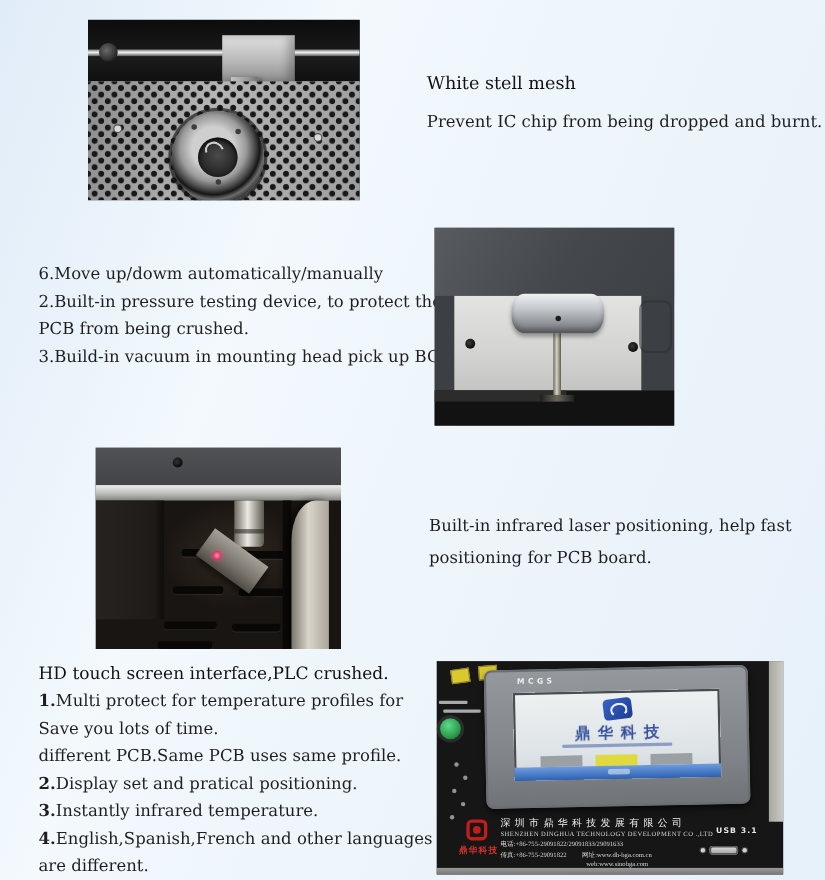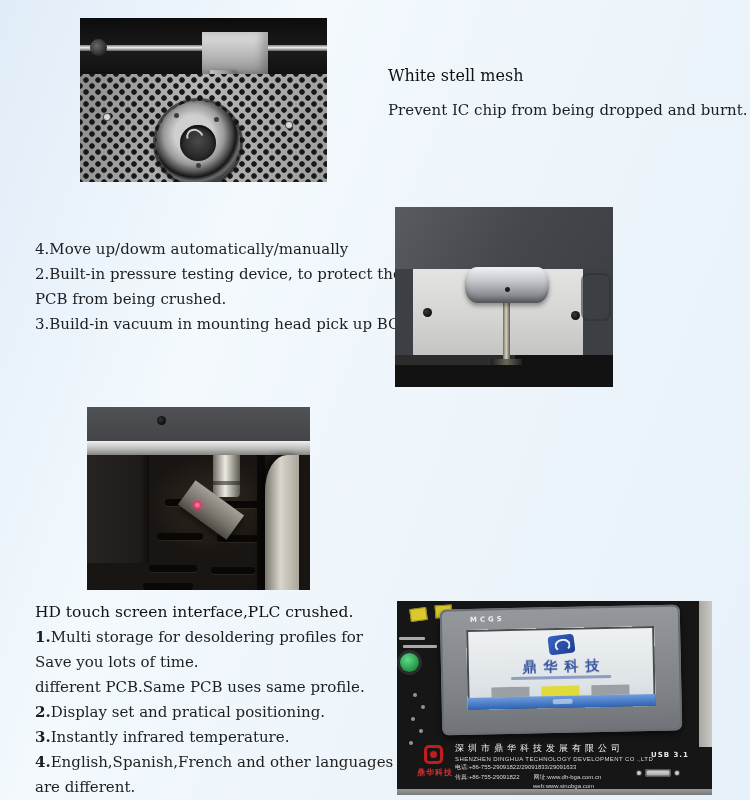--- a/index.html
+++ b/index.html
@@ -150,21 +150,21 @@
   .p4-bluebar::after { content:""; position:absolute; left:45%; top:3px; width:20px; height:5px;
                        background:rgba(230,238,250,.55); border-radius:2px; }
 
   .p4-redlogo { position:absolute; left:27px; top:144px; width:19px; height:19px; border-radius:5px;
                 border:3px solid #c21d1d; }
   .p4-redlogo::after { content:""; position:absolute; left:3px; top:3px; width:7px; height:7px;
                        border-radius:50%; background:#c21d1d; }
   .p4-redtext { position:absolute; left:16px; top:166px; width:44px; text-align:center;
                 font-size:8px; color:#d23030; font-weight:bold; letter-spacing:1px; white-space:nowrap; }
   .p4-company { position:absolute; left:58px; top:141px; width:182px; color:#e6e6e6;
-                font-family:Liberation Sans, sans-serif; }
+                font-family:Liberation Serif, serif; }
   .p4-company .cn { font-size:9px; letter-spacing:4px; white-space:nowrap; color:#f0f0f0; }
   .p4-company .en { font-size:6px; letter-spacing:.4px; white-space:nowrap; color:#d8d8d8; margin-top:1px; }
   .p4-company .ln { font-size:6px; white-space:nowrap; color:#d8d8d8; margin-top:1px; }
   .p4-company .row { display:flex; gap:14px; }
   .p4-company .web { margin-left:78px; }
   .p4-usb { position:absolute; left:254px; top:150px; font-family:"DejaVu Sans",sans-serif;
             font-size:7px; font-weight:bold; color:#e8e8e8; letter-spacing:1px; }
   .p4-usbport { position:absolute; left:248px; top:168px; width:26px; height:8px; border-radius:3px;
                 background:linear-gradient(180deg,#e2e2e2,#9d9d9d); box-shadow:inset 0 0 0 1.5px #565656; }
   .p4-usbport::before, .p4-usbport::after { content:""; position:absolute; top:2px; width:4px; height:4px;
@@ -196,21 +196,21 @@
       <div class="p1-screw" style="left:206px; top:48px;"></div>
     </div>
   </div>
 
   <div class="abs text-mesh">
     <div class="feature-title">White stell mesh</div>
     <div class="body-line">Prevent IC chip from being dropped and burnt.</div>
   </div>
 
   <div class="abs text-head">
-    <div class="body-line">4.Move up/dowm automatically/manually</div>
+    <div class="body-line">6.Move up/dowm automatically/manually</div>
     <div class="body-line">2.Built-in pressure testing device, to protect the</div>
     <div class="body-line">PCB from being crushed.</div>
     <div class="body-line">3.Build-in vacuum in mounting head pick up BGA chip</div>
   </div>
 
   <div class="abs photo2">
     <div class="p2-top"></div>
     <div class="p2-panel"></div>
     <div class="p2-rightcut"></div>
     <div class="p2-bottom"></div>
@@ -242,25 +242,27 @@
       <div class="p3-cyl-band"></div>
     </div>
     <div class="p3-laserbody">
       <div class="p3-reddot"></div>
     </div>
     <div class="p3-armgap"></div>
     <div class="p3-arm"></div>
   </div>
 
   <div class="abs text-laser">
+    <div class="body-line">Built-in infrared laser positioning, help fast</div>
+    <div class="body-line">positioning for PCB board.</div>
   </div>
 
   <div class="abs text-screen">
     <div class="feature-title">HD touch screen interface,PLC crushed.</div>
-    <div class="body-line"><span class="num">1.</span><span>Multi storage for desoldering profiles for</span></div>
+    <div class="body-line"><span class="num">1.</span><span>Multi protect for temperature profiles for</span></div>
     <div class="body-line"><span class="num"></span><span>Save you lots of time.</span></div>
     <div class="body-line"><span class="num"></span><span>different PCB.Same PCB uses same profile.</span></div>
     <div class="body-line"><span class="num">2.</span><span>Display set and pratical positioning.</span></div>
     <div class="body-line"><span class="num">3.</span><span>Instantly infrared temperature.</span></div>
     <div class="body-line"><span class="num">4.</span><span>English,Spanish,French and other languages systems</span></div>
     <div class="body-line"><span class="num"></span><span>are different.</span></div>
   </div>
 
   <div class="abs photo4">
     <div class="p4-rightstrip"></div>

